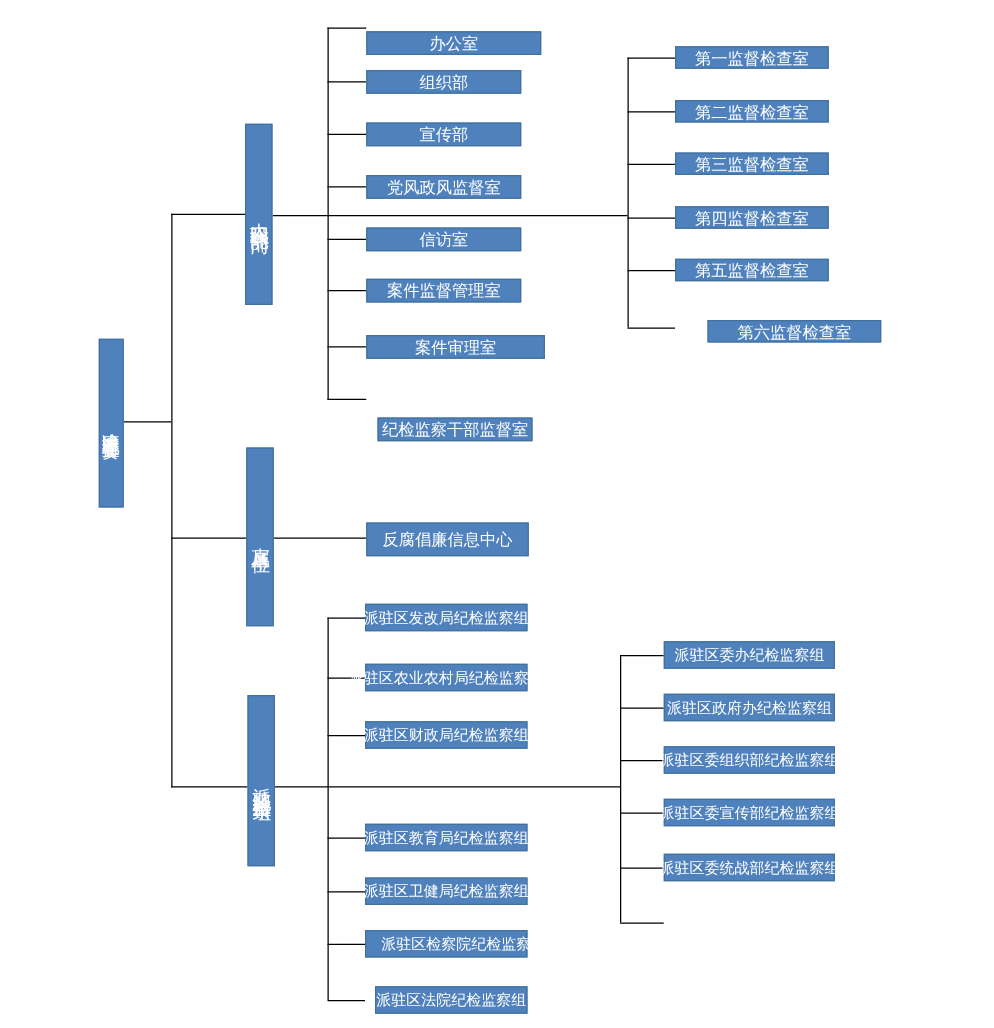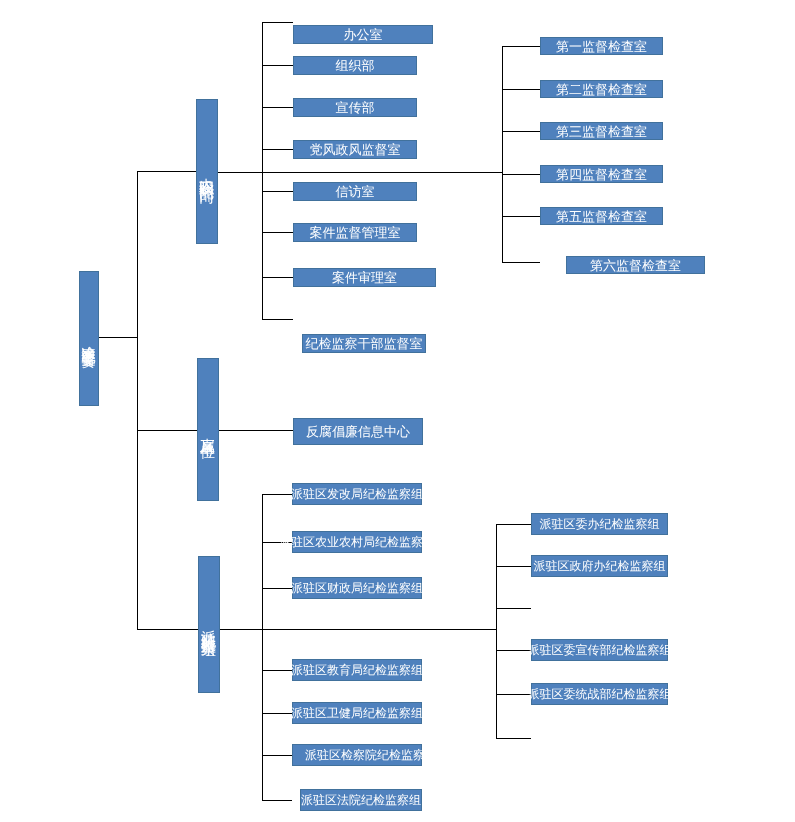--- a/index.html
+++ b/index.html
@@ -121,16 +121,17 @@
   <div class="node small-node" style="left:292px;top:483px;width:130px;height:22px;">派驻区发改局纪检监察组</div>
   <div class="node small-node" style="left:292px;top:531px;width:130px;height:22px;">派驻区农业农村局纪检监察组</div>
   <div class="node small-node" style="left:292px;top:577px;width:130px;height:22px;">派驻区财政局纪检监察组</div>
   <div class="node small-node" style="left:292px;top:659px;width:130px;height:22px;">派驻区教育局纪检监察组</div>
   <div class="node small-node" style="left:292px;top:702px;width:130px;height:22px;">派驻区卫健局纪检监察组</div>
   <div class="node small-node" style="left:292px;top:744px;width:130px;height:22px;padding-left:28px;">派驻区检察院纪检监察组</div>
   <div class="node small-node" style="left:300px;top:789px;width:122px;height:22px;">派驻区法院纪检监察组</div>
 
   <div class="node small-node" style="left:531px;top:513px;width:137px;height:22px;">派驻区委办纪检监察组</div>
   <div class="node small-node" style="left:531px;top:555px;width:137px;height:22px;">派驻区政府办纪检监察组</div>
+  <div class="node small-node" style="left:531px;top:597px;width:137px;height:22px;">派驻区委组织部纪检监察组</div>
   <div class="node small-node" style="left:531px;top:639px;width:137px;height:22px;">派驻区委宣传部纪检监察组</div>
   <div class="node small-node" style="left:531px;top:683px;width:137px;height:22px;">派驻区委统战部纪检监察组</div>
 
 </div>
 
 </body></html>

